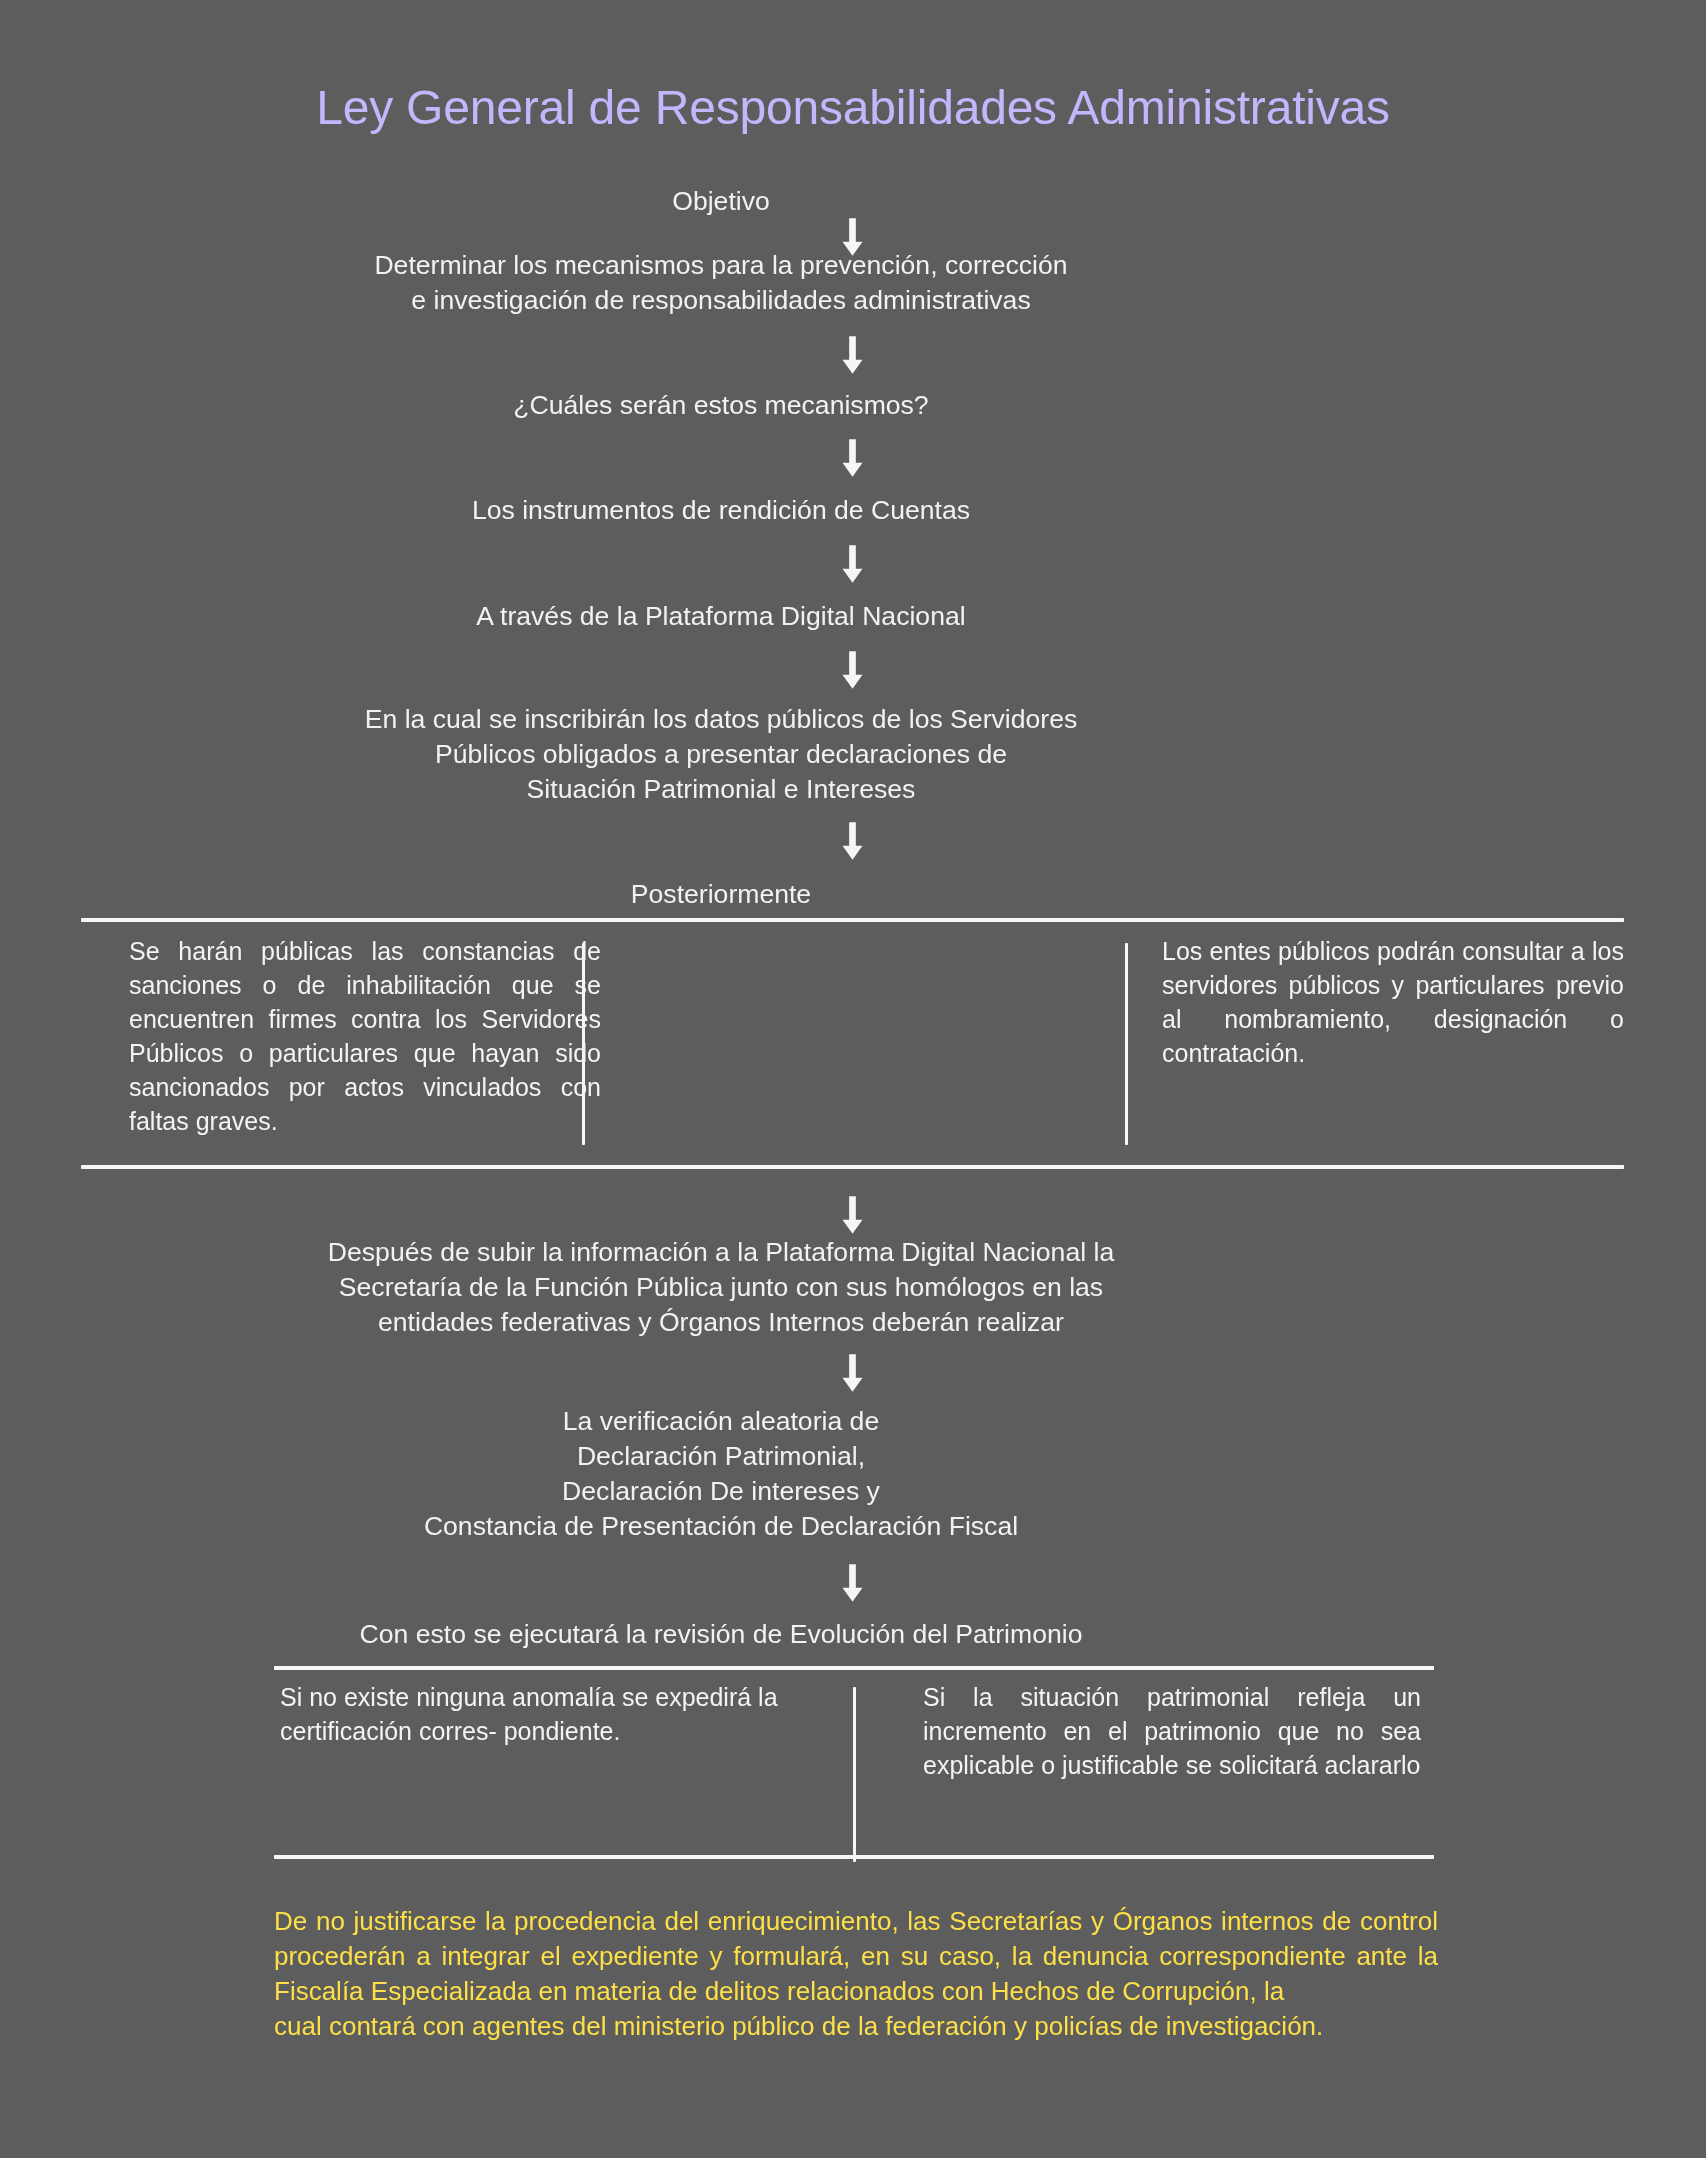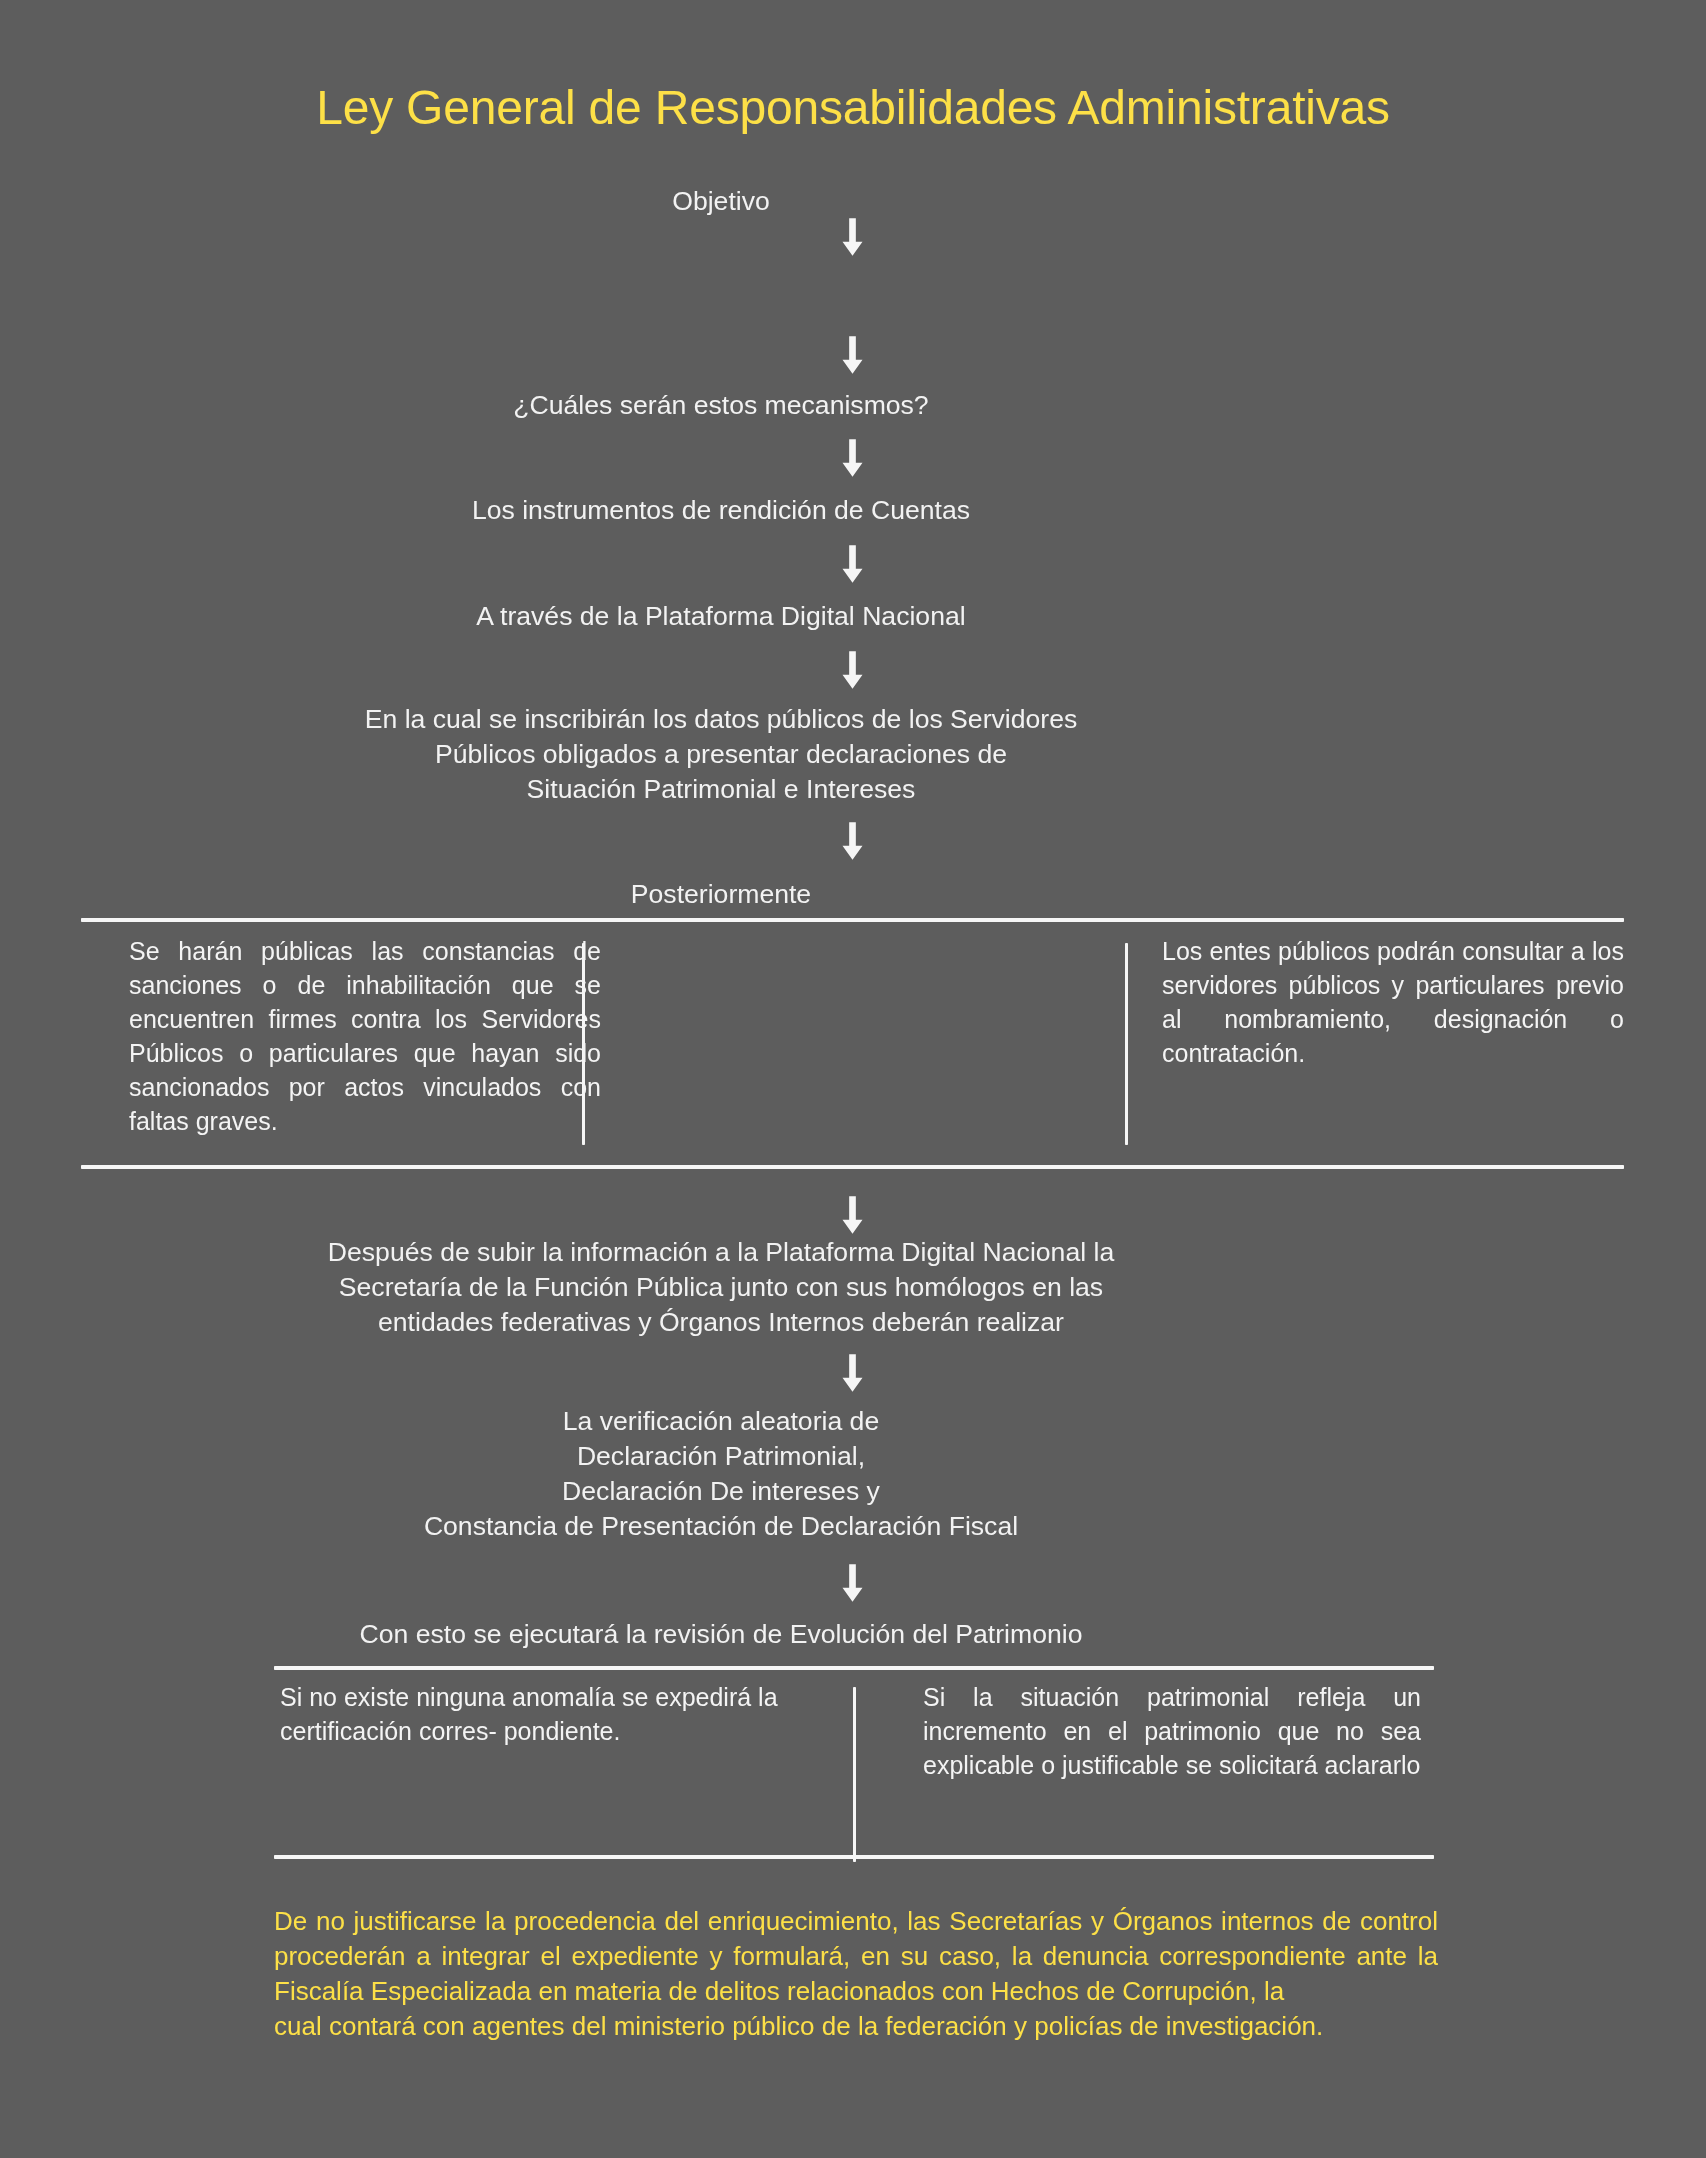--- a/index.html
+++ b/index.html
@@ -26,21 +26,21 @@
   .title {
     position: absolute;
     top: 83px;
     left: 0;
     width: 1706px;
     text-align: center;
     font-size: 48px;
     font-weight: 400;
     letter-spacing: -0.2px;
     line-height: 1.05;
-    color: #fde047;
+    color: #c4b5fd;
   }
 
   
   .flow-node {
     position: absolute;
     left: 0;
     width: 1442px;
     text-align: center;
     font-size: 26.6px;
     line-height: 35px;
@@ -108,20 +108,22 @@
   <div class="title">Ley General de Responsabilidades Administrativas</div>
 
   <div class="flow-node" style="top:184px;">Objetivo</div>
 
   <div class="arrow" style="top:218px;">
     <svg viewBox="0 0 30 46">
         <polygon points="11,0 19,0 19,28 27,28 15,45 3,28 11,28" fill="#f6f6f6"></polygon>
       </svg>
   </div>
 
+  <div class="flow-node" style="top:248px;">Determinar los mecanismos para la prevención, corrección
+e investigación de responsabilidades administrativas</div>
 
   <div class="arrow" style="top:336px;">
     <svg viewBox="0 0 30 46">
         <polygon points="11,0 19,0 19,28 27,28 15,45 3,28 11,28" fill="#f6f6f6"></polygon>
       </svg>
   </div>
 
   <div class="flow-node" style="top:388px;">¿Cuáles serán estos mecanismos?</div>
 
   <div class="arrow" style="top:439px;">

